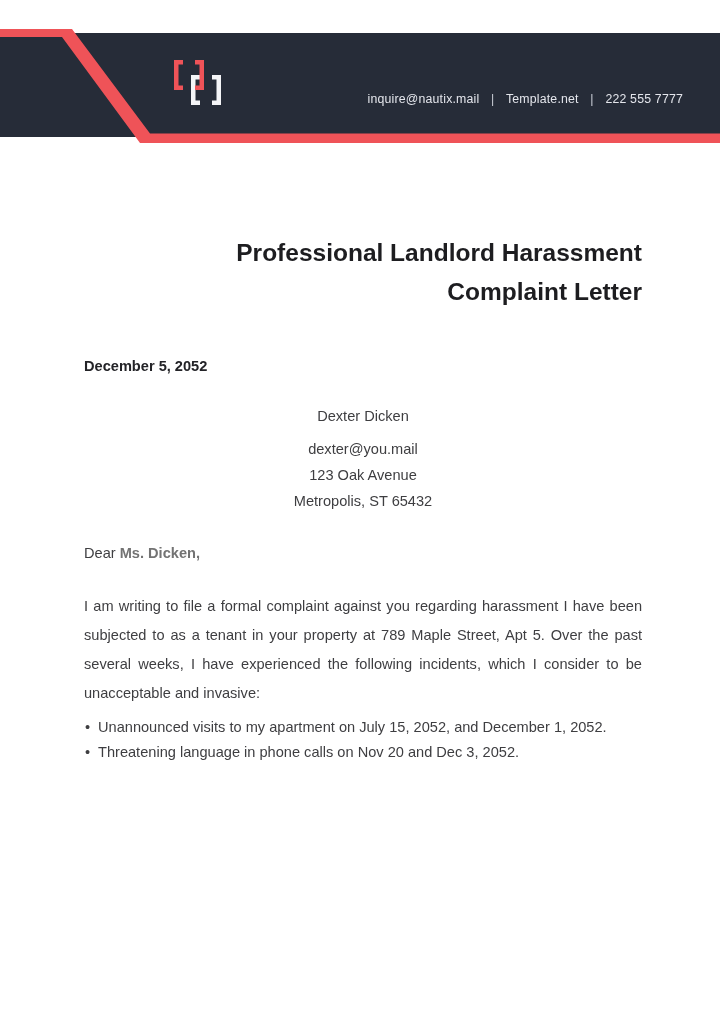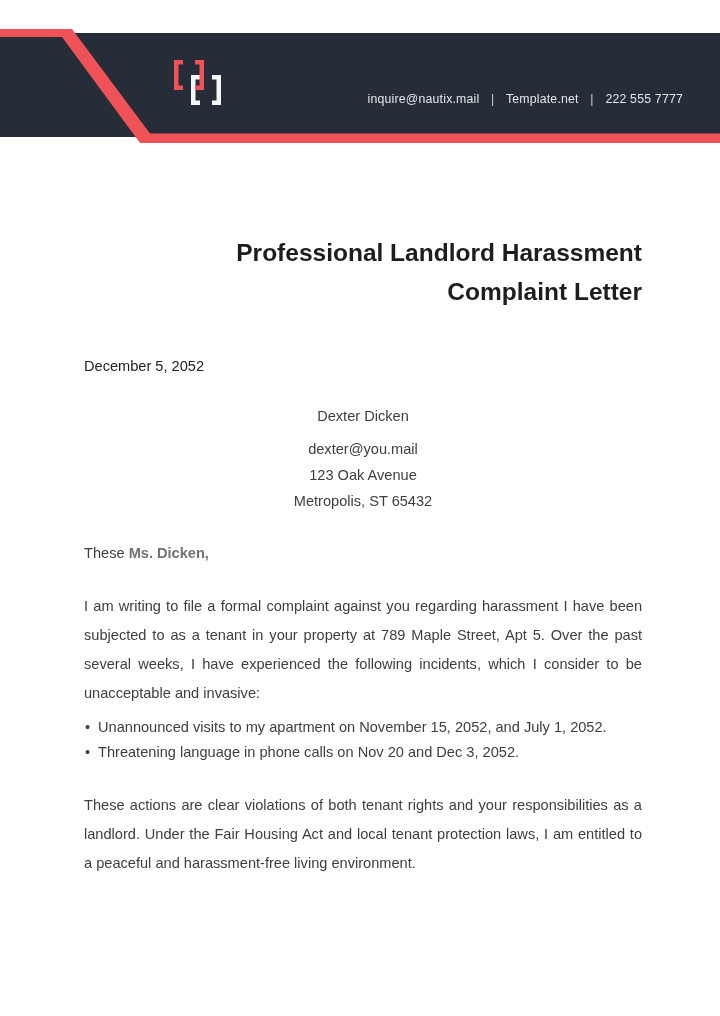--- a/index.html
+++ b/index.html
@@ -49,21 +49,21 @@
   .doc-title {
     margin-top: 87px;
     text-align: right;
     font-size: 24.5px;
     line-height: 39px;
     font-weight: 700;
     color: #1d1d20;
   }
   .date-line {
     margin-top: 46px;
-    font-weight: 400;
+    font-weight: 700;
     font-size: 14.6px;
     line-height: 18px;
     color: #232327;
   }
   .recipient { margin-top: 28px; }
   .recipient p { line-height: 26px; text-align: center; }
   .recipient .recipient-name { margin-bottom: 7px; }
   .salutation {
     margin-top: 26px;
     line-height: 26px;
@@ -136,25 +136,24 @@
 
     <p class="date-line">December 5, 2052</p>
 
     <div class="recipient">
       <p class="recipient-name">Dexter Dicken</p>
       <p>dexter@you.mail</p>
       <p>123 Oak Avenue</p>
       <p>Metropolis, ST 65432</p>
     </div>
 
-    <p class="salutation"><span>These</span> <b>Ms. Dicken,</b></p>
+    <p class="salutation"><span>Dear</span> <b>Ms. Dicken,</b></p>
 
     <p class="para">I am writing to file a formal complaint against you regarding harassment I have been subjected to as a tenant in your property at 789 Maple Street, Apt 5. Over the past several weeks, I have experienced the following incidents, which I consider to be unacceptable and invasive:</p>
 
     <ul class="incident-list">
-      <li>Unannounced visits to my apartment on November 15, 2052, and July 1, 2052.</li>
+      <li>Unannounced visits to my apartment on July 15, 2052, and December 1, 2052.</li>
       <li>Threatening language in phone calls on Nov 20 and Dec 3, 2052.</li>
     </ul>
 
-    <p class="para">These actions are clear violations of both tenant rights and your responsibilities as a landlord. Under the Fair Housing Act and local tenant protection laws, I am entitled to a peaceful and harassment-free living environment.</p>
 
   </main>
 </div>
 
 </body></html>

